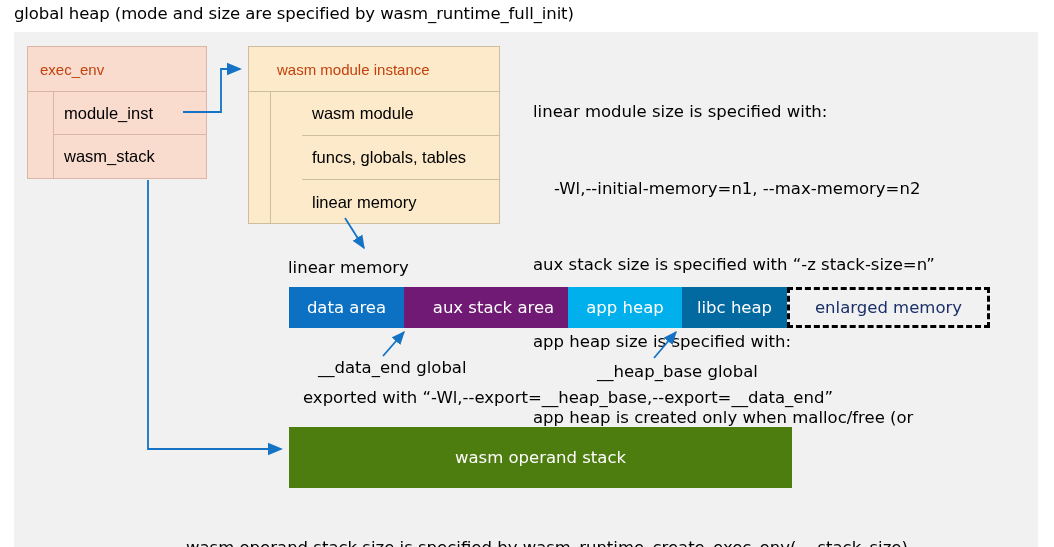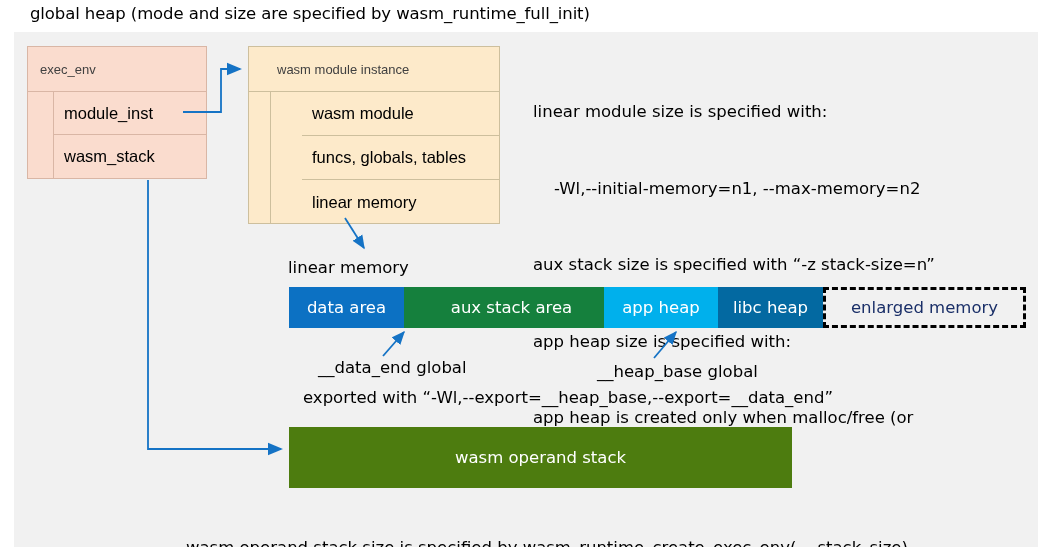--- a/index.html
+++ b/index.html
@@ -18,21 +18,20 @@
 
   
   .diagram-title {
     position: absolute;
     left: 14px;
     top: 4px;
     font-size: 16.5px;
     color: #000000;
     white-space: nowrap;
     letter-spacing: -0.1px;
-    margin-left: 16px;
   }
 
   
   .panel {
     position: absolute;
     left: 14px;
     top: 32px;
     width: 1024px;
     height: 515px;
     background: #f1f1f1;
@@ -43,22 +42,22 @@
     position: absolute;
     box-sizing: border-box;
     border: 1px solid #b9b29a;
   }
   .struct-head {
     box-sizing: border-box;
     width: 100%;
     border-bottom: 1px solid #b9b29a;
     display: flex;
     align-items: center;
-    font-size: 13px;
-    color: #404040;
+    font-size: 15px;
+    color: #c2410c;
     font-family: "Liberation Sans", sans-serif;
   }
   .struct-body {
     display: flex;
     width: 100%;
   }
   .struct-gutter {
     box-sizing: border-box;
     border-right: 1px solid #b9b29a;
     flex: 0 0 auto;
@@ -227,21 +226,21 @@
     <div class="notes-line">    -Wl,--initial-memory=n1, --max-memory=n2</div>
     <div class="notes-line">aux stack size is specified with “-z stack-size=n”</div>
     <div class="notes-line">app heap size is specified with:</div>
     <div class="notes-line">app heap is created only when malloc/free (or</div>
     
   </div>
 
   <div class="lm-label">linear memory</div>
   <div class="mem-bar" id="mem-bar">
       <div class="mem-seg" style="width: 115px; background: rgb(12, 113, 195); color: rgb(255, 255, 255);">data area</div>
-      <div class="mem-seg" style="width: 200px; background: #15803d; color: rgb(255, 255, 255); padding-left: 15px;">aux stack area</div>
+      <div class="mem-seg" style="width: 164px; background: #701a75; color: rgb(255, 255, 255); padding-left: 15px;">aux stack area</div>
       <div class="mem-seg" style="width: 114px; background: rgb(0, 176, 236); color: rgb(255, 255, 255);">app heap</div>
       <div class="mem-seg" style="width: 105px; background: #0369a1; color: rgb(255, 255, 255);">libc heap</div>
       <div class="mem-seg dashed" style="width: 203px; background: rgb(241, 241, 241); color: rgb(26, 47, 104);">enlarged memory</div>
     </div>
 
   <div class="anno" id="anno-data-end">__data_end global</div>
   <div class="anno" id="anno-heap-base">__heap_base global</div>
   <div class="anno" id="anno-exported">exported with “-Wl,--export=__heap_base,--export=__data_end”</div>
 
   <div id="operand-stack">wasm operand stack</div>

